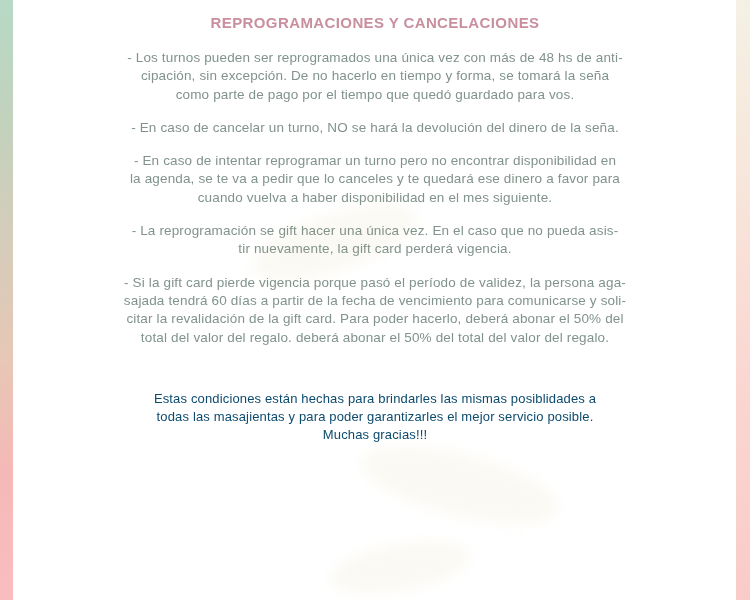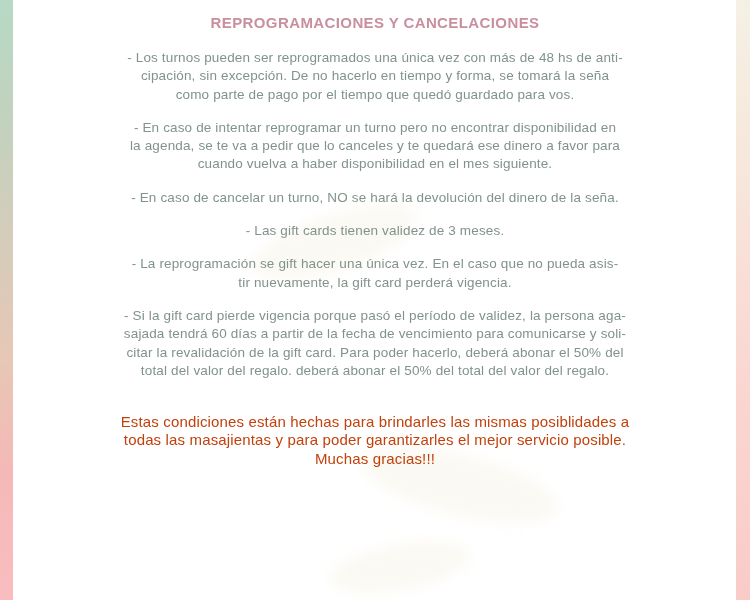--- a/index.html
+++ b/index.html
@@ -66,26 +66,26 @@
   .para {
     margin: 15px 0;
     font-size: 13.5px;
     line-height: 18.3px;
     letter-spacing: 0.15px;
     color: #81938b;
     white-space: pre-line;
   }
   .para-first { margin-top: 17px; }
   .footer-note {
-    margin-top: 33px;
+    margin-top: 43px;
     margin-bottom: 0;
-    font-size: 15px;
+    font-size: 13px;
     line-height: 18.3px;
     letter-spacing: 0.15px;
-    color: #c2410c;
+    color: #0c4a6e;
     white-space: pre-line;
   }
 </style>
 </head>
 <body>
 
 <div class="page">
 
   <div class="edge-left"></div>
   <div class="edge-right"></div>
@@ -95,28 +95,27 @@
   <div class="watermark wm-3"></div>
 
   <div class="content">
 
     <h1 class="section-title title-first">REPROGRAMACIONES Y CANCELACIONES</h1>
 
     <p class="para para-first">- Los turnos pueden ser reprogramados una única vez con más de 48 hs de anti-
 cipación, sin excepción. De no hacerlo en tiempo y forma, se tomará la seña
 como parte de pago por el tiempo que quedó guardado para vos.</p>
 
+    <p class="para">- En caso de cancelar un turno, NO se hará la devolución del dinero de la seña.</p>
+
     <p class="para">- En caso de intentar reprogramar un turno pero no encontrar disponibilidad en
 la agenda, se te va a pedir que lo canceles y te quedará ese dinero a favor para
 cuando vuelva a haber disponibilidad en el mes siguiente.</p>
 
-    <p class="para">- En caso de cancelar un turno, NO se hará la devolución del dinero de la seña.</p>
 
-
-    <p class="para">- Las gift cards tienen validez de 3 meses.</p>
 
 
     <p class="para">- La reprogramación se gift hacer una única vez. En el caso que no pueda asis-
 tir nuevamente, la gift card perderá vigencia.</p>
 
     <p class="para">- Si la gift card pierde vigencia porque pasó el período de validez, la persona aga-
 sajada tendrá 60 días a partir de la fecha de vencimiento para comunicarse y soli-
 citar la revalidación de la gift card. Para poder hacerlo, deberá abonar el 50% del
 total del valor del regalo. deberá abonar el 50% del total del valor del regalo.</p>
 

